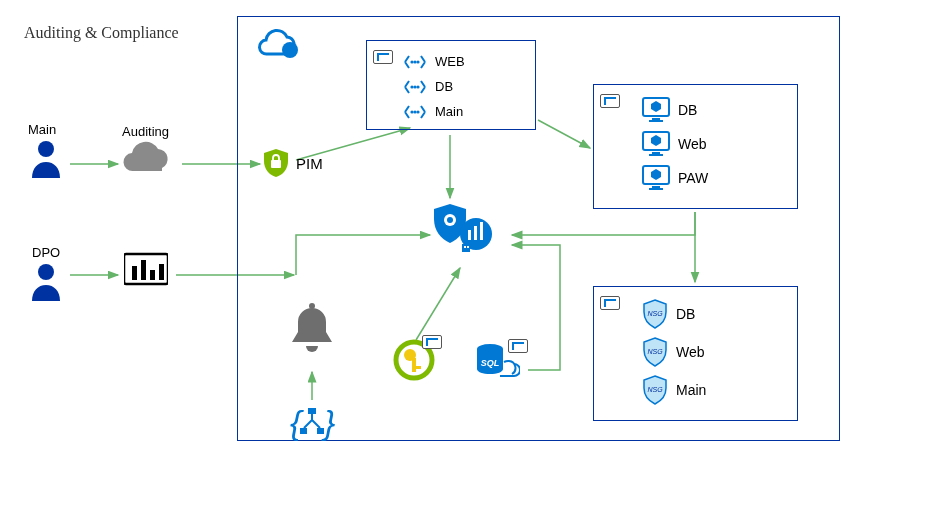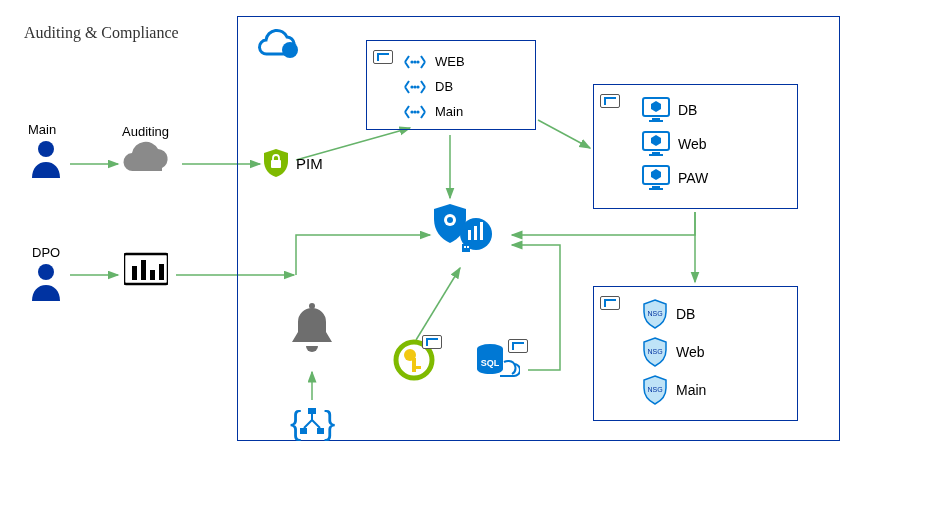--- a/index.html
+++ b/index.html
@@ -16,21 +16,21 @@
     .nsg-group { position: absolute; left: 593px; top: 286px; width: 205px; height: 135px; border: 1.5px solid #0033a1; padding: 8px; }
     .nsg-row { display: flex; align-items: center; gap: 8px; height: 38px; margin-left: 40px; }
     .nsg-row span.label { font-size: 14px; color: #000; }
     .node { position: absolute; display: flex; flex-direction: column; align-items: center; }
     .node .label { font-size: 13px; margin-top: 2px; }
     .side-label { position: absolute; font-size: 15px; }
     svg.arrows { position: absolute; left: 0; top: 0; width: 932px; height: 525px; pointer-events: none; }
     .hline { stroke: #66b36a; stroke-width: 1.5; fill: none; }
     .ahead { fill: #66b36a; }
     
-    .icon { display: inline-flex; align-items: center; justify-content: center; }
+    .icon { display: inline-flex; align-items: center; justify-content: center; font-style: italic; }
     .monitor-badge { width: 20px; height: 14px; border: 1.2px solid #555; border-radius: 2px; display: inline-flex; align-items: center; justify-content: center; background: #fff; }
     .monitor-badge::before { content: ''; display: block; width: 12px; height: 8px; background: linear-gradient(#0078d4 20%, transparent 20%) , linear-gradient(90deg,#0078d4 20%, transparent 20%); }
     .lb-icon { width: 24px; height: 18px; }
     .lb-icon svg { width: 24px; height: 18px; }
     .vm-icon { width: 28px; height: 26px; }
     .nsg-icon { width: 26px; height: 30px; }
     .person-icon svg { width: 36px; height: 40px; }
     .cloud-icon svg { width: 56px; height: 36px; }
     .azcloud-icon svg { width: 46px; height: 36px; }
     .pim-icon svg { width: 28px; height: 30px; }

